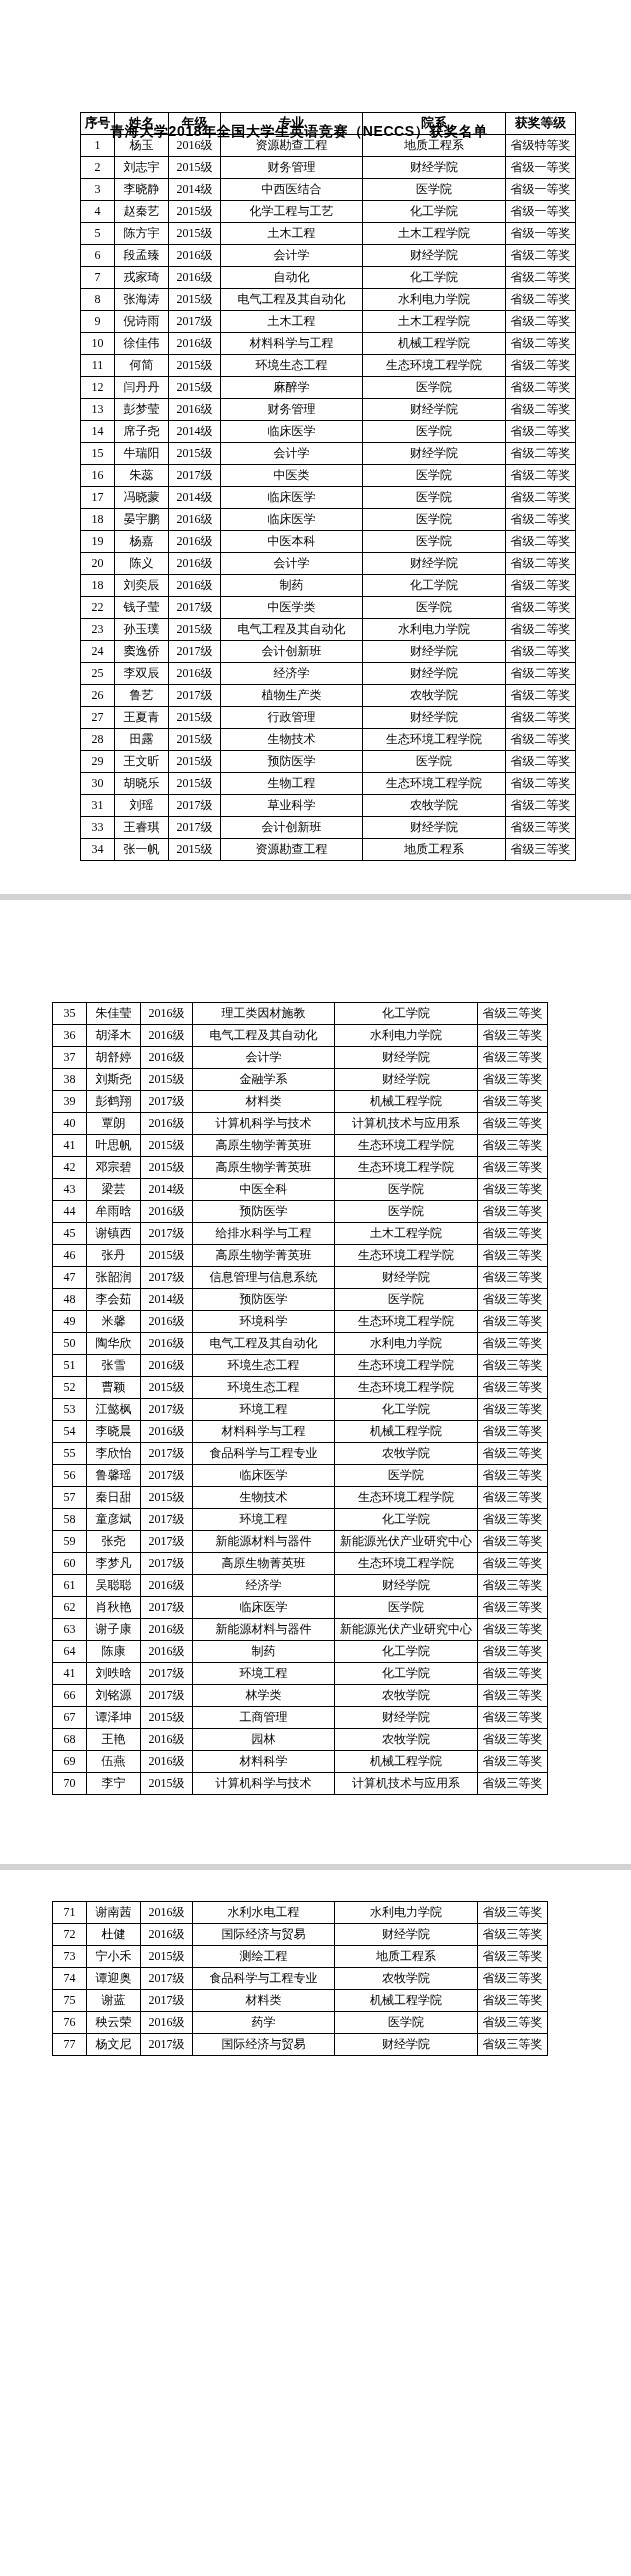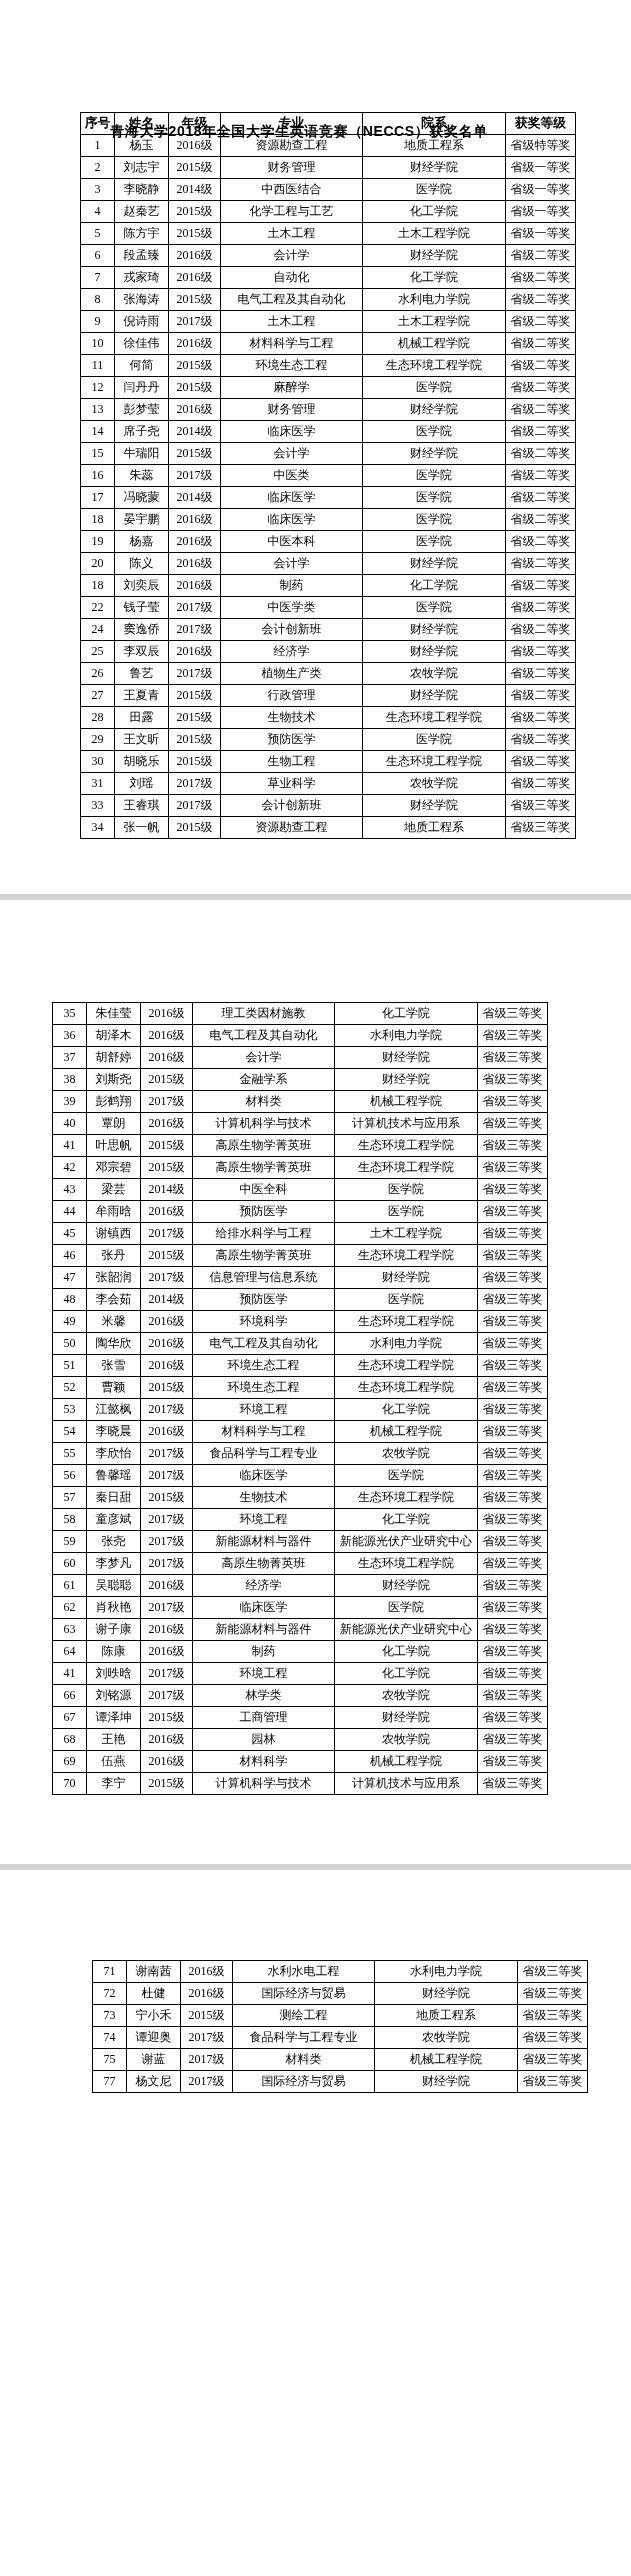--- a/index.html
+++ b/index.html
@@ -14,21 +14,21 @@
     font-family:"Liberation Sans","DejaVu Sans",sans-serif;
     letter-spacing:0.6px;white-space:nowrap;margin-top:46px;
   }
   table.award-table{
     position:absolute;left:52px;width:494px;
     border-collapse:collapse;table-layout:fixed;
     border:1.9px solid #000;
   }
   #table-1{top:112px;margin-left:28px;}
   #table-2{top:955px;margin-top:47px;}
-  #table-3{top:1960px;margin-left:40px;}
+  #table-3{top:1901px;}
   .award-table td,.award-table th{
     border:1px solid #000;
     height:21px;padding:0 1.3px;
     text-align:center;vertical-align:middle;
     font-size:12px;line-height:1.15;
     font-weight:normal;
     overflow:hidden;
   }
   .award-table th{
     font-weight:bold;font-size:12.8px;
@@ -242,20 +242,28 @@
       </tr>
       <tr>
         <td>22</td>
         <td>钱子莹</td>
         <td>2017级</td>
         <td>中医学类</td>
         <td>医学院</td>
         <td>省级二等奖</td>
       </tr>
       <tr>
+        <td>23</td>
+        <td>孙玉璞</td>
+        <td>2015级</td>
+        <td>电气工程及其自动化</td>
+        <td>水利电力学院</td>
+        <td>省级二等奖</td>
+      </tr>
+      <tr>
         <td>24</td>
         <td>窦逸侨</td>
         <td>2017级</td>
         <td>会计创新班</td>
         <td>财经学院</td>
         <td>省级二等奖</td>
       </tr>
       <tr>
         <td>25</td>
         <td>李双辰</td>
@@ -680,20 +688,28 @@
       </tr>
       <tr>
         <td>75</td>
         <td>谢蓝</td>
         <td>2017级</td>
         <td>材料类</td>
         <td>机械工程学院</td>
         <td>省级三等奖</td>
       </tr>
       <tr>
+        <td>76</td>
+        <td>秧云荣</td>
+        <td>2016级</td>
+        <td>药学</td>
+        <td>医学院</td>
+        <td>省级三等奖</td>
+      </tr>
+      <tr>
         <td>77</td>
         <td>杨文尼</td>
         <td>2017级</td>
         <td>国际经济与贸易</td>
         <td>财经学院</td>
         <td>省级三等奖</td>
       </tr>
     </tbody>
 </table>
 

